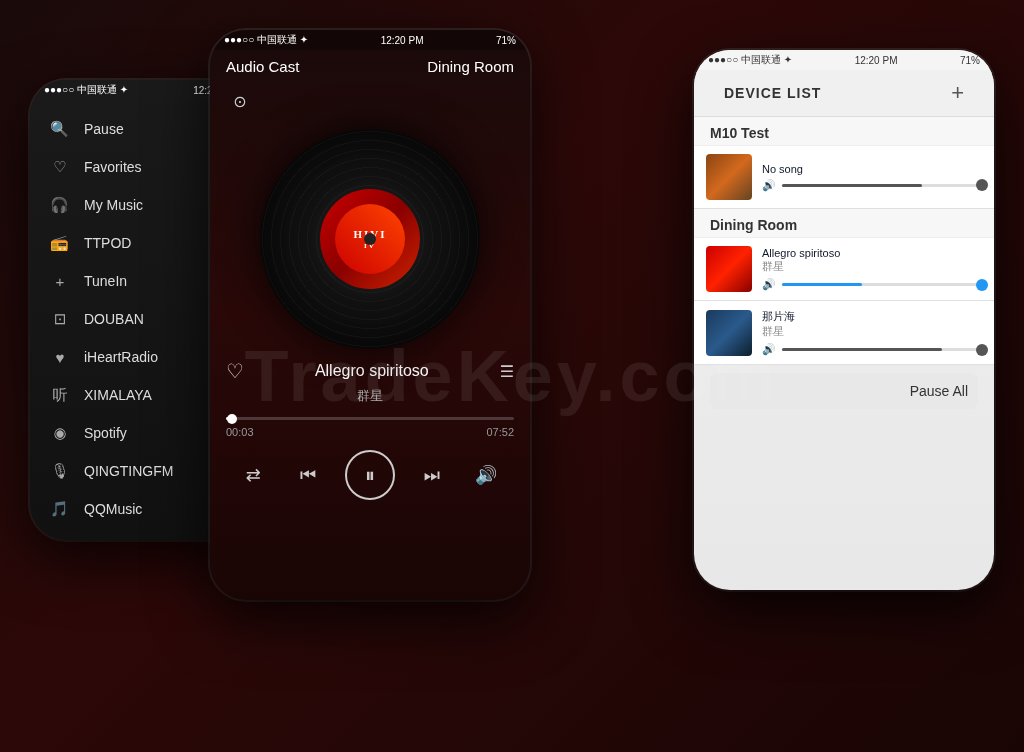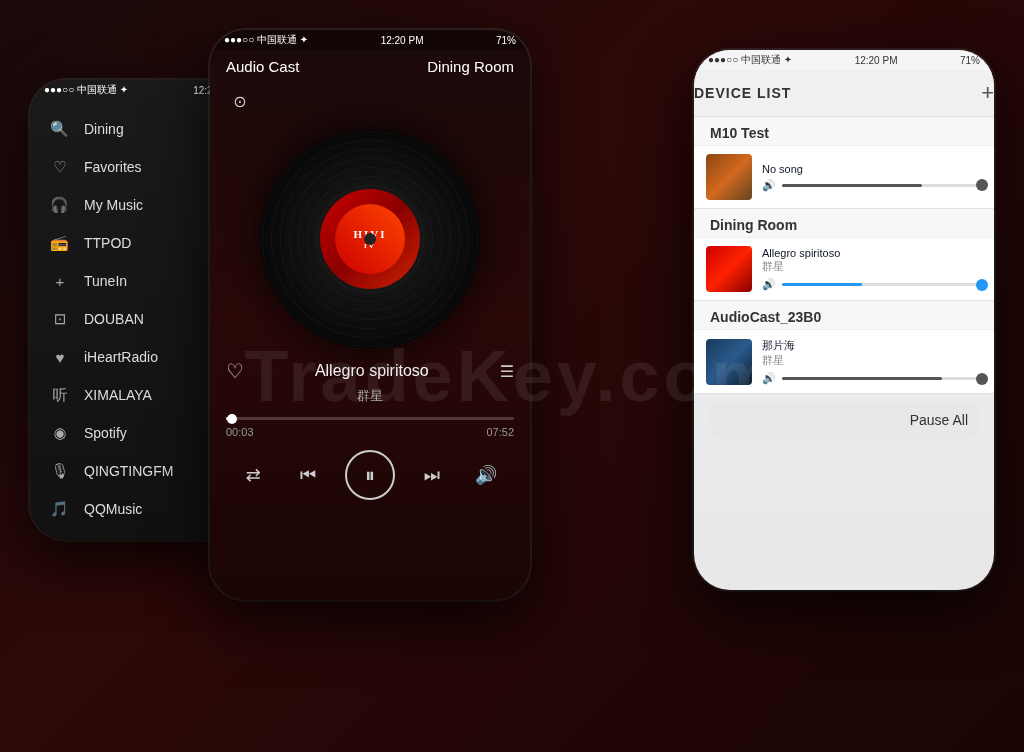--- a/index.html
+++ b/index.html
@@ -314,21 +314,21 @@
 
     .phone-right .status-bar {
       background: #f5f5f5;
       color: #333;
     }
 
     .device-list-header {
       display: flex;
       justify-content: space-between;
       align-items: center;
-      padding: 10px 0;
+      padding: 10px 30px;
       background: #f0f0f0;
       border-bottom: 1px solid #ddd;
     }
 
     .device-list-title {
       font-size: 14px;
       font-weight: 600;
       color: #333;
       letter-spacing: 1px;
     }
@@ -459,21 +459,21 @@
 <div class="phone phone-left">
   <div class="phone-screen">
     <div class="status-bar">
       <span class="status-left">●●●○○ 中国联通 ✦</span>
       <span>12:20 PM</span>
     </div>
     <div class="nav-list">
 
     <div class="nav-item">
     <span class="nav-icon">🔍</span>
-    <span class="nav-item-label">Dining</span>
+    <span class="nav-item-label">Pause</span>
   </div>
         <div class="nav-item">
     <span class="nav-icon">♡</span>
     <span class="nav-item-label">Favorites</span>
   </div>
         <div class="nav-item">
     <span class="nav-icon">🎧</span>
     <span class="nav-item-label">My Music</span>
   </div>
         <div class="nav-item">
@@ -616,21 +616,20 @@
           <div class="volume-slider">
             <div class="volume-fill volume-fill-blue" style="width:40%;">
               <div class="volume-thumb volume-thumb-blue"></div>
             </div>
           </div>
         </div>
       </div>
     </div>
   </div>
         <div class="device-section">
-    <div class="device-section-header">AudioCast_23B0</div>
     <div class="device-item">
       <div class="device-album-art device-album-art-audiocast"></div>
       <div class="device-info">
         <div class="device-song-name">那片海</div>
         <div class="device-artist">群星</div>
         <div class="device-volume-row">
           <span class="volume-icon-small">🔊</span>
           <div class="volume-slider">
             <div class="volume-fill" style="width:80%;">
               <div class="volume-thumb"></div>

